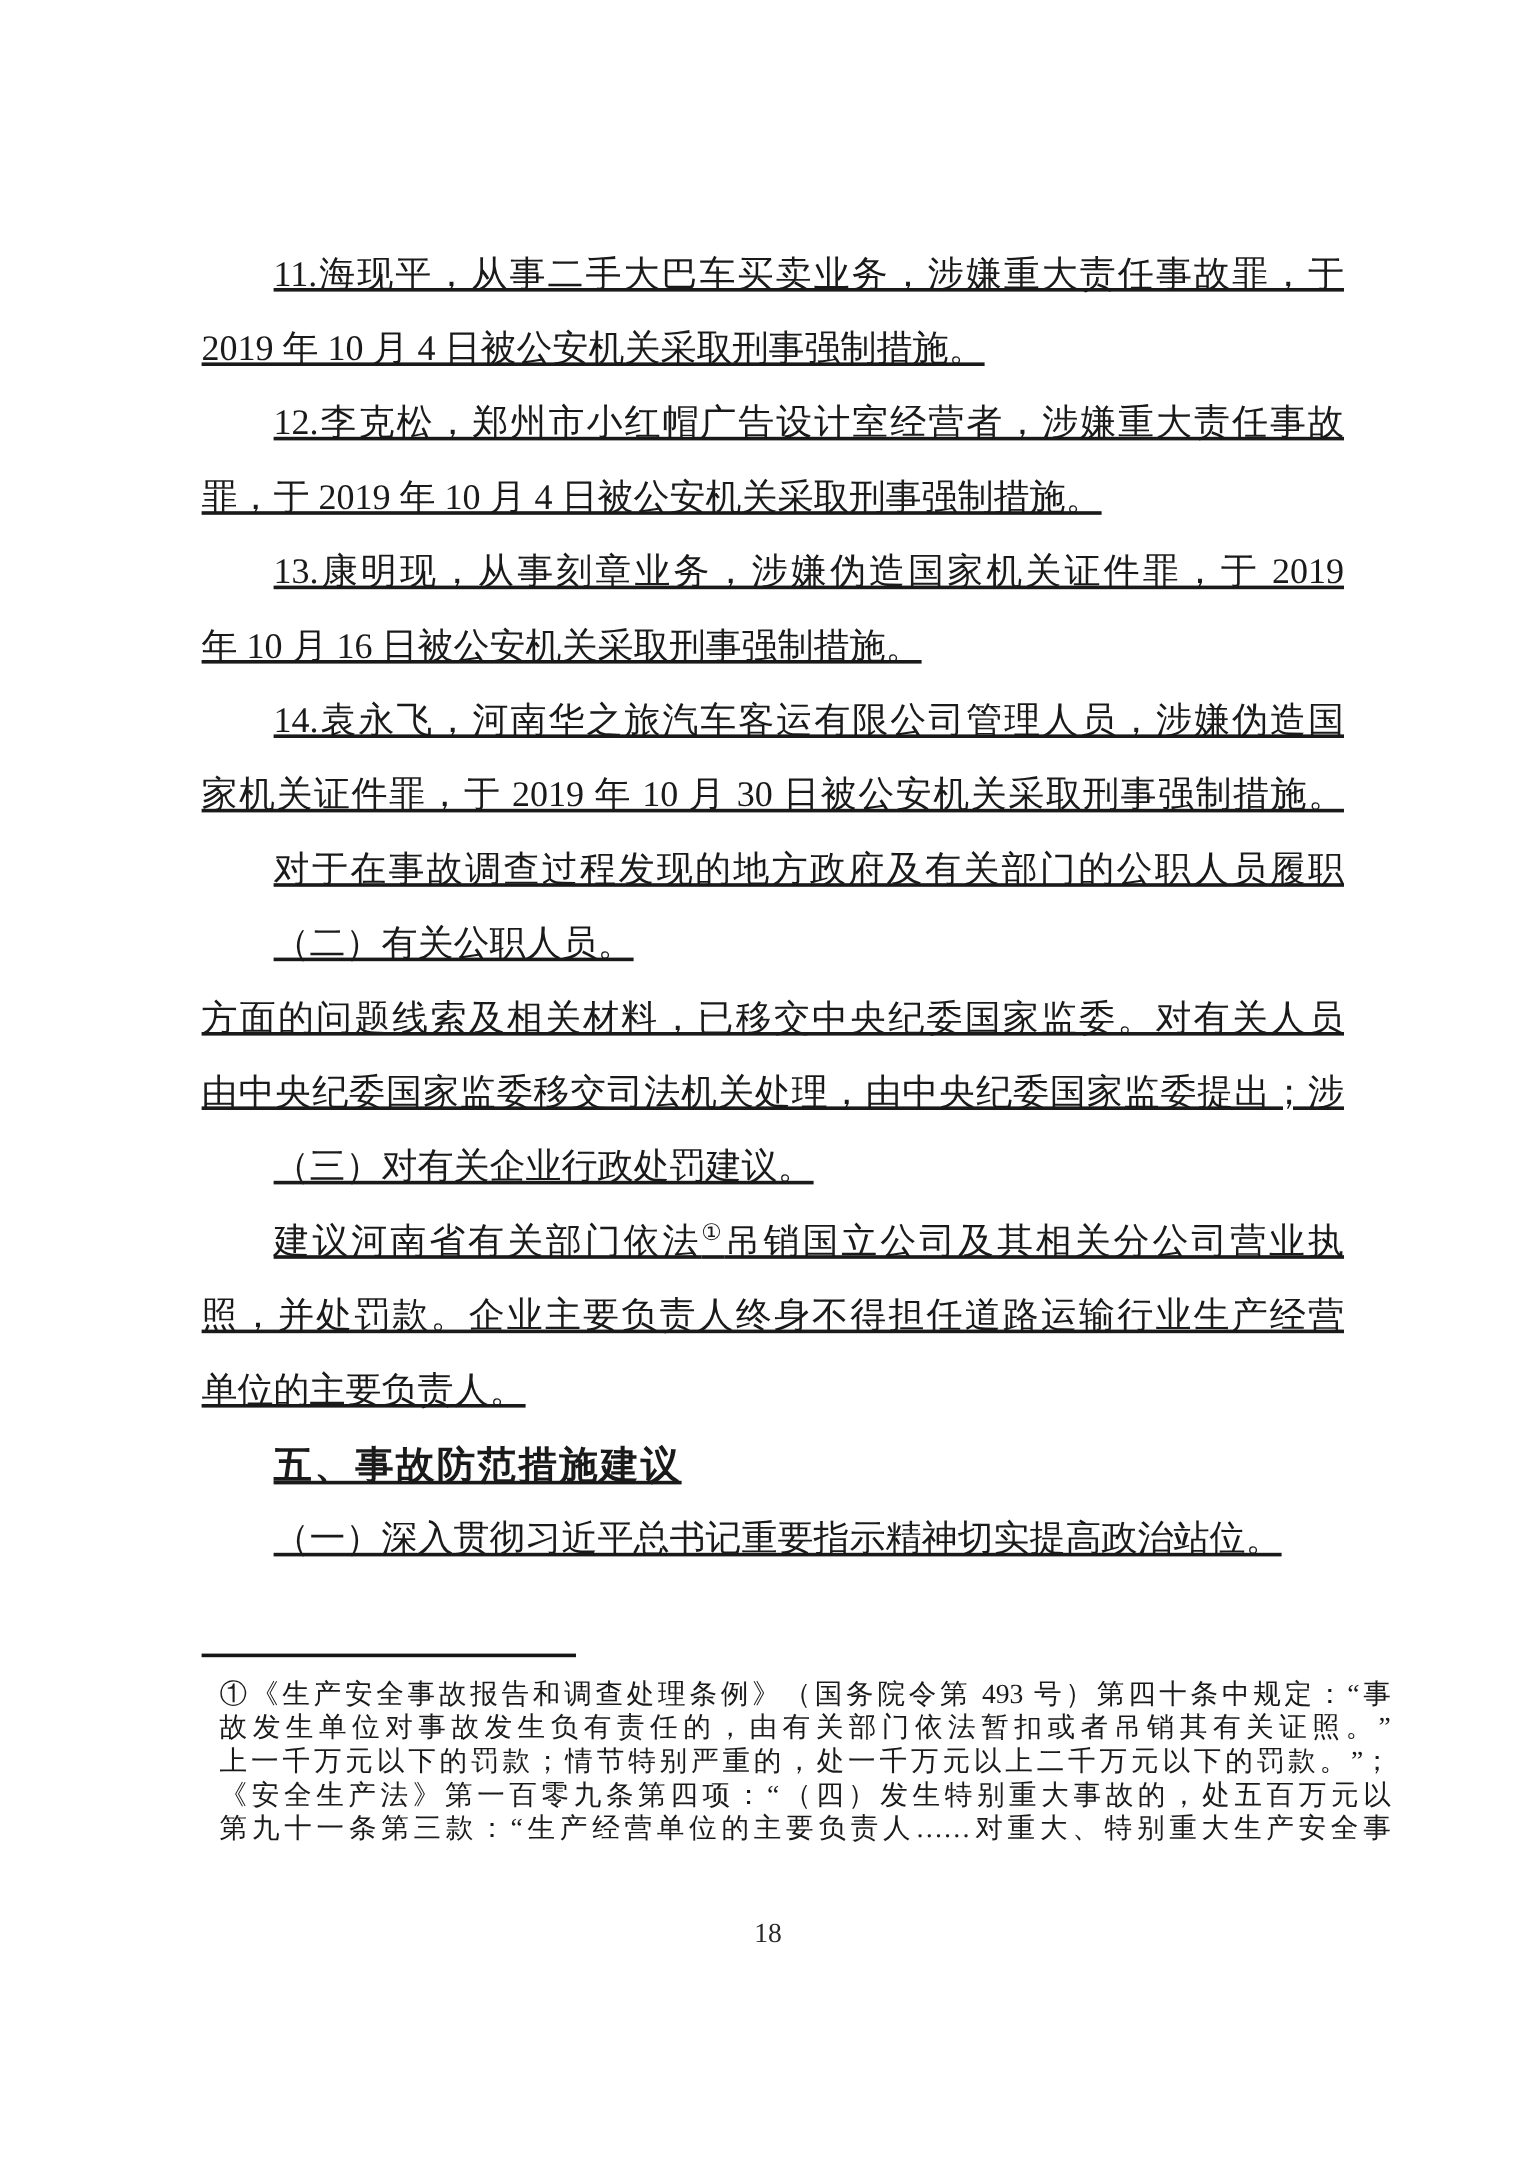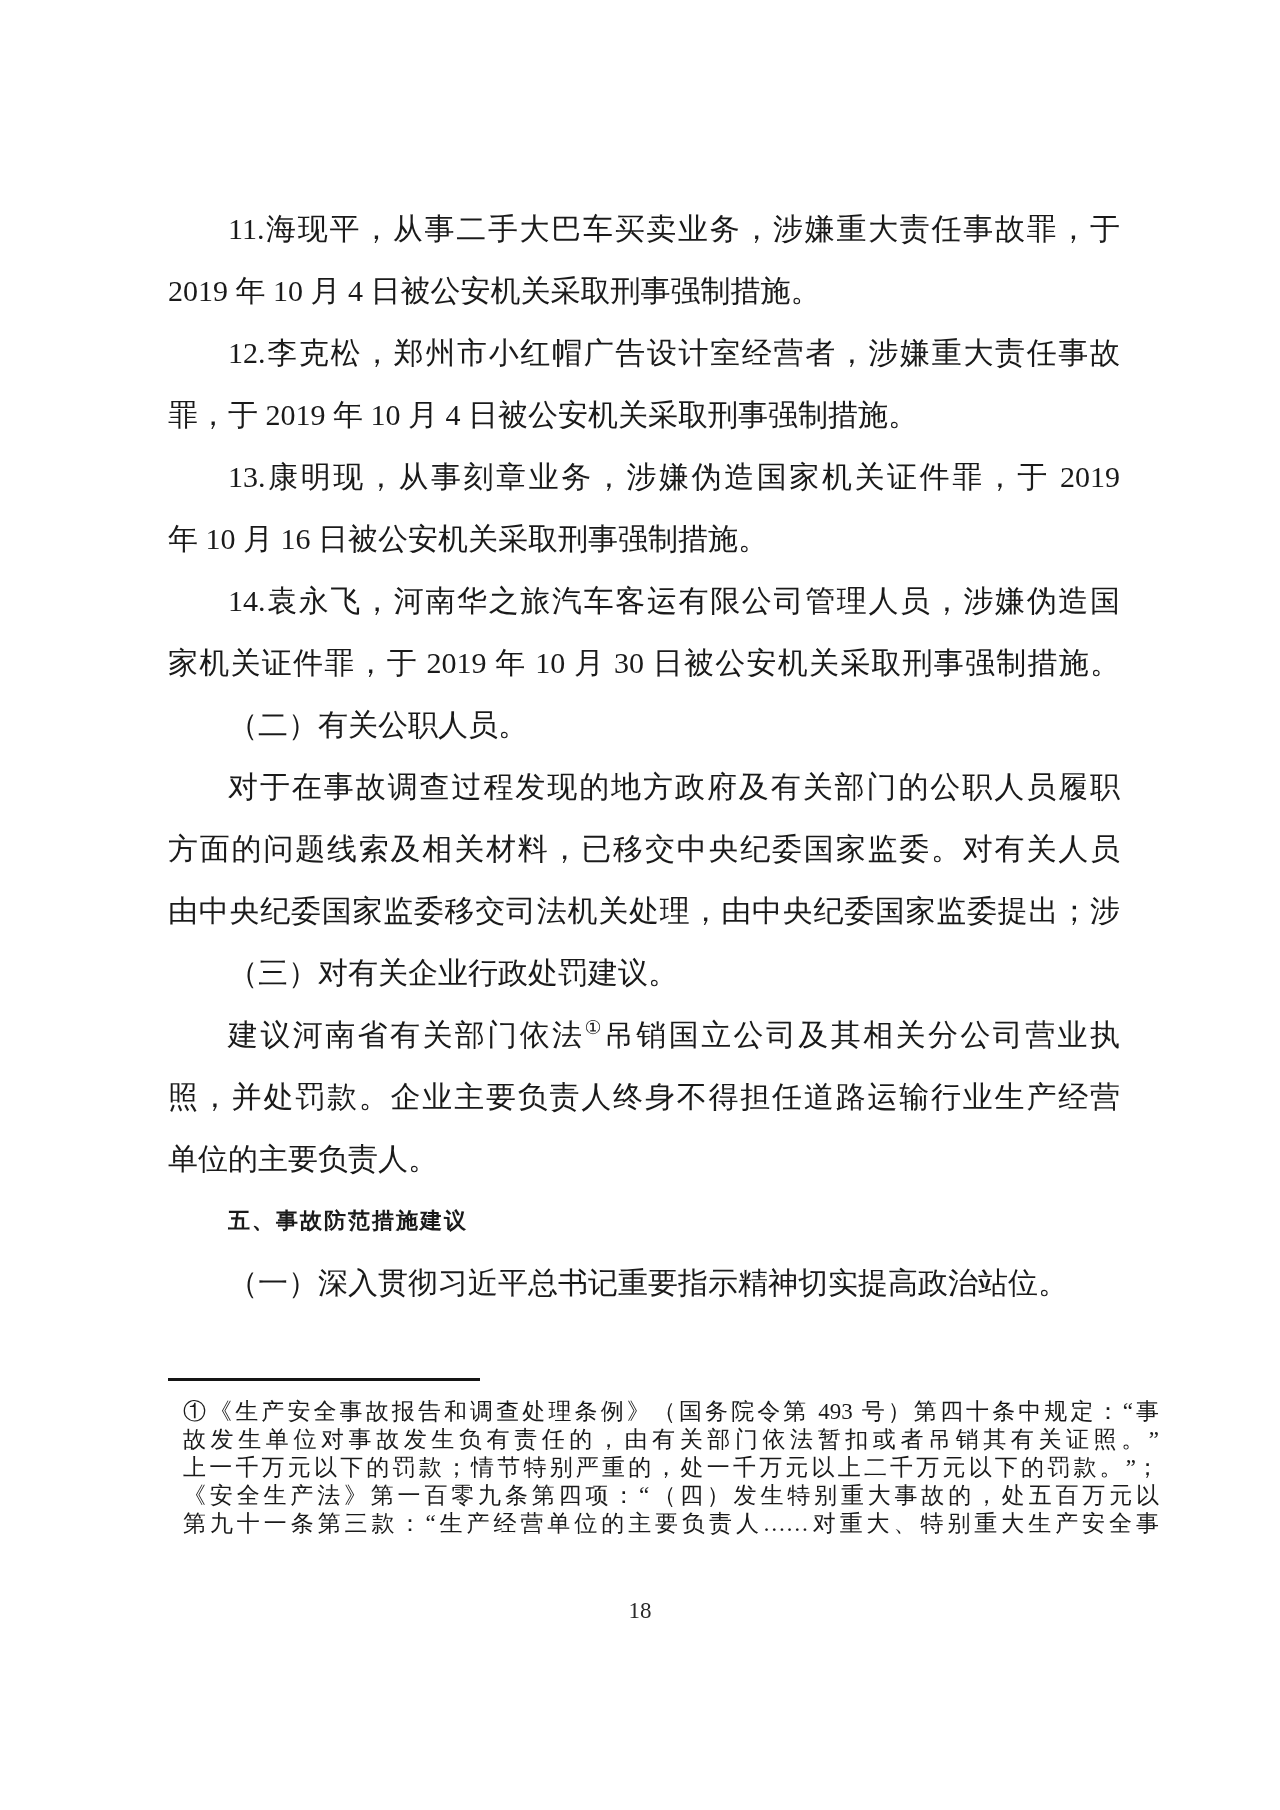--- a/index.html
+++ b/index.html
@@ -21,32 +21,33 @@
     position: absolute;
     left: 168px;
     top: 198px;
     width: 952px;
     font-size: 30px;
     line-height: 62px;
   }
   .line {
     height: 62px;
     white-space: normal;
+    text-decoration: underline;
   }
   .line.j {
     text-align: justify;
     text-align-last: justify;
   }
   .line.ind {
     text-indent: 60px;
   }
   .line.heading {
     font-family: "Liberation Sans", sans-serif;
     font-weight: 700;
-    font-size: 22px;
+    font-size: 32px;
     letter-spacing: 2px;
   }
   .fn-ref {
     font-size: 19px;
     vertical-align: super;
     line-height: 0;
   }
   .footnote-rule {
     position: absolute;
     left: 168px;
@@ -89,22 +90,22 @@
 
   <div class="body-text">
     <div class="line ind j">11.海现平，从事二手大巴车买卖业务，涉嫌重大责任事故罪，于</div>
     <div class="line">2019 年 10 月 4 日被公安机关采取刑事强制措施。</div>
     <div class="line ind j">12.李克松，郑州市小红帽广告设计室经营者，涉嫌重大责任事故</div>
     <div class="line">罪，于 2019 年 10 月 4 日被公安机关采取刑事强制措施。</div>
     <div class="line ind j">13.康明现，从事刻章业务，涉嫌伪造国家机关证件罪，于 2019</div>
     <div class="line">年 10 月 16 日被公安机关采取刑事强制措施。</div>
     <div class="line ind j">14.袁永飞，河南华之旅汽车客运有限公司管理人员，涉嫌伪造国</div>
     <div class="line j">家机关证件罪，于 2019 年 10 月 30 日被公安机关采取刑事强制措施。</div>
+    <div class="line ind j">对于在事故调查过程发现的地方政府及有关部门的公职人员履职</div>
     <div class="line ind">（二）有关公职人员。</div>
-    <div class="line ind j">对于在事故调查过程发现的地方政府及有关部门的公职人员履职</div>
     <div class="line j">方面的问题线索及相关材料，已移交中央纪委国家监委。对有关人员</div>
     <div class="line j">由中央纪委国家监委移交司法机关处理，由中央纪委国家监委提出；涉</div>
     <div class="line ind">（三）对有关企业行政处罚建议。</div>
     <div class="line ind j">
       <span>建议河南省有关部门依法</span><span class="fn-ref">①</span><span>吊销国立公司及其相关分公司营业执</span>
     </div>
     <div class="line j">照，并处罚款。企业主要负责人终身不得担任道路运输行业生产经营</div>
     <div class="line">单位的主要负责人。</div>
     <div class="line ind heading">五、事故防范措施建议</div>
     <div class="line ind">（一）深入贯彻习近平总书记重要指示精神切实提高政治站位。</div>

